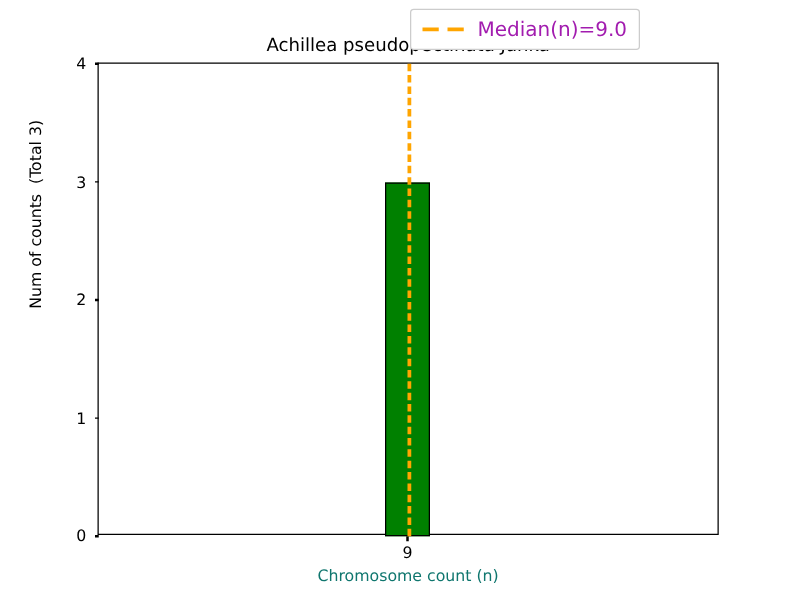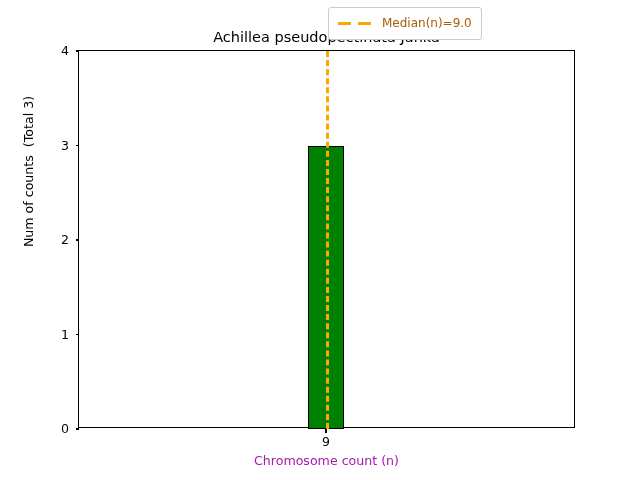--- a/index.html
+++ b/index.html
@@ -87,21 +87,21 @@
   }
 
   
   #x-axis-label {
     position: absolute;
     left: 78px;
     top: 453px;
     width: 497px;
     text-align: center;
     font-size: 12.6px;
-    color: #a21caf;
+    color: #0f766e;
     white-space: nowrap;
   }
   .x-tick {
     position: absolute;
     top: 378px;
     width: 0;
     height: 0;
   }
   .x-tick .tick-mark {
     position: absolute;
@@ -164,23 +164,23 @@
   }
   .legend-sample .dashseg {
     position: absolute;
     top: 4px;
     height: 3.4px;
     background: #FFA500;
   }
   .legend-sample .dashseg.s1 { left: 1px;  width: 13px; }
   .legend-sample .dashseg.s2 { left: 21px; width: 13px; }
   .legend-text {
-    font-size: 12px;
+    font-size: 16px;
     line-height: 15px;
-    color: #a16207;
+    color: #a21caf;
     white-space: nowrap;
   }
   .legend-row.second {
     justify-content: flex-end;
   }
 </style>
 </head>
 <body>
 
 <div id="figure">

